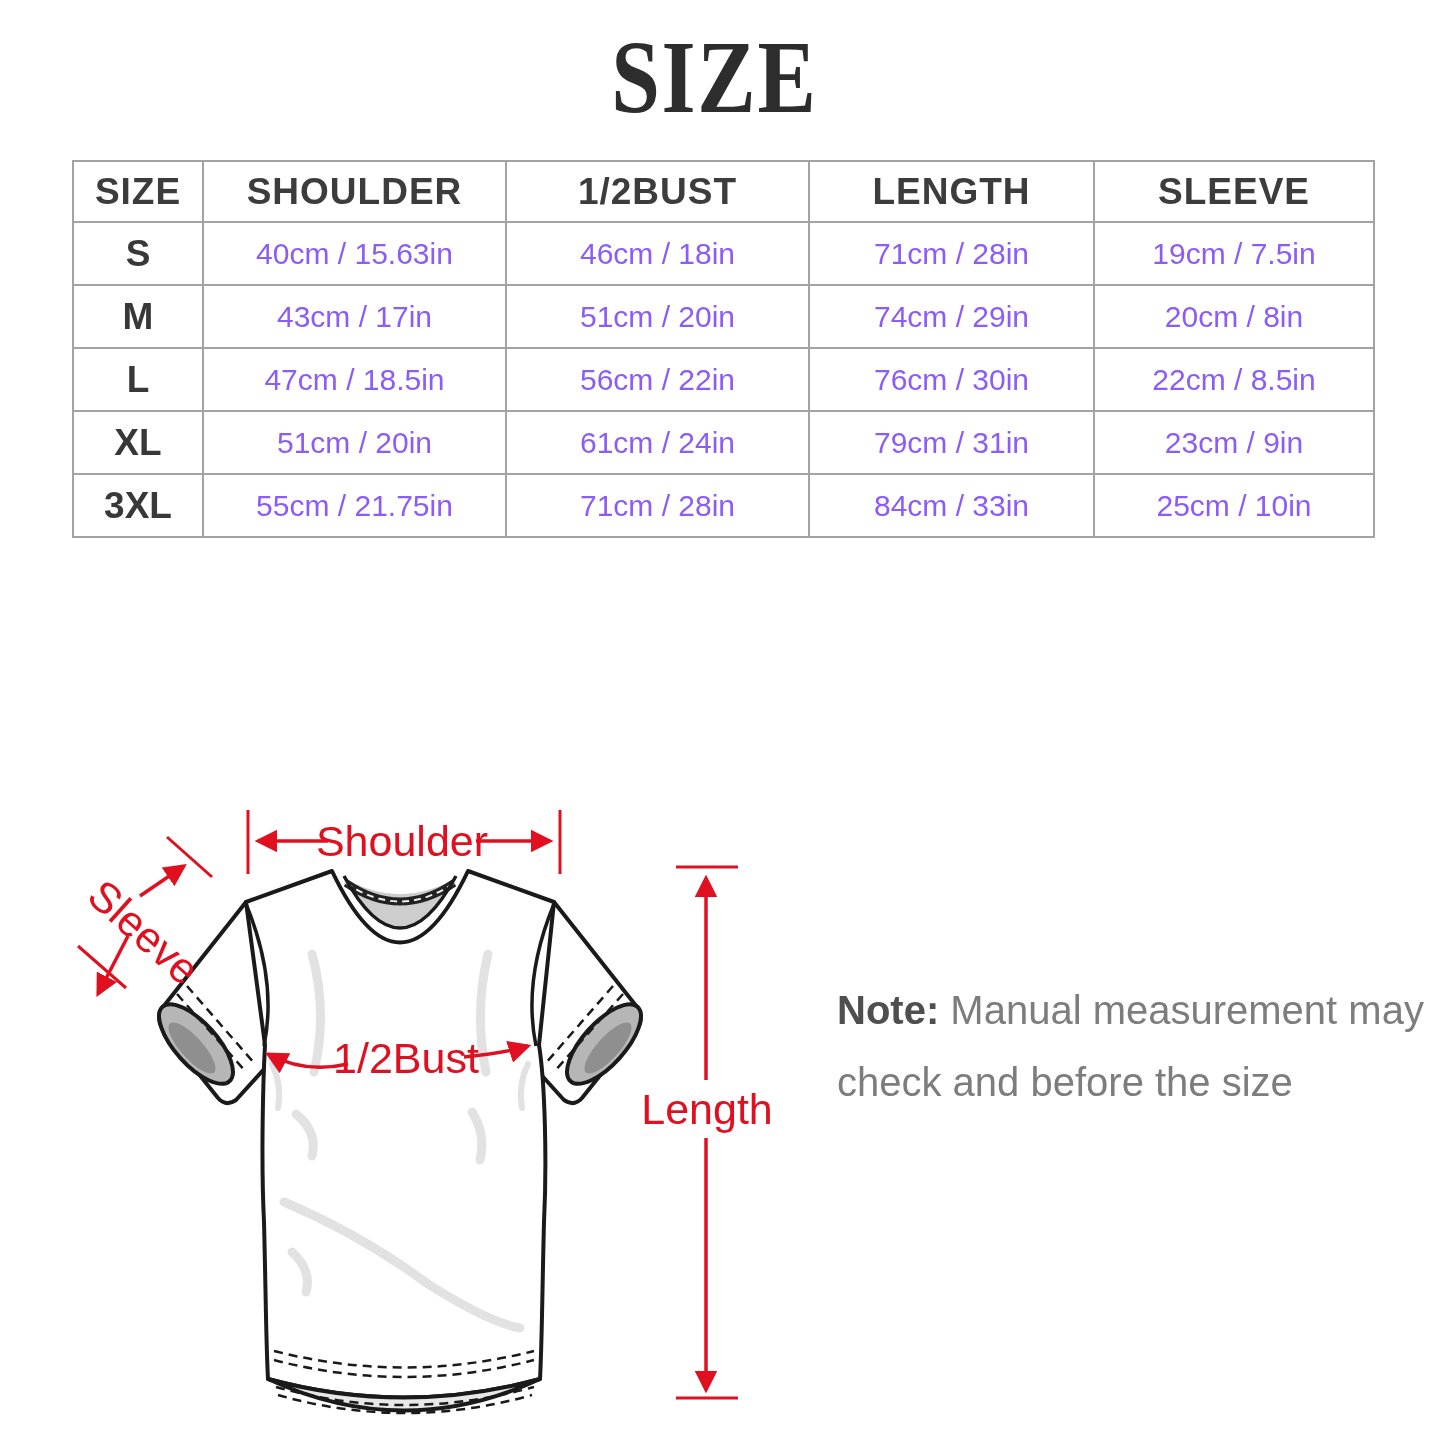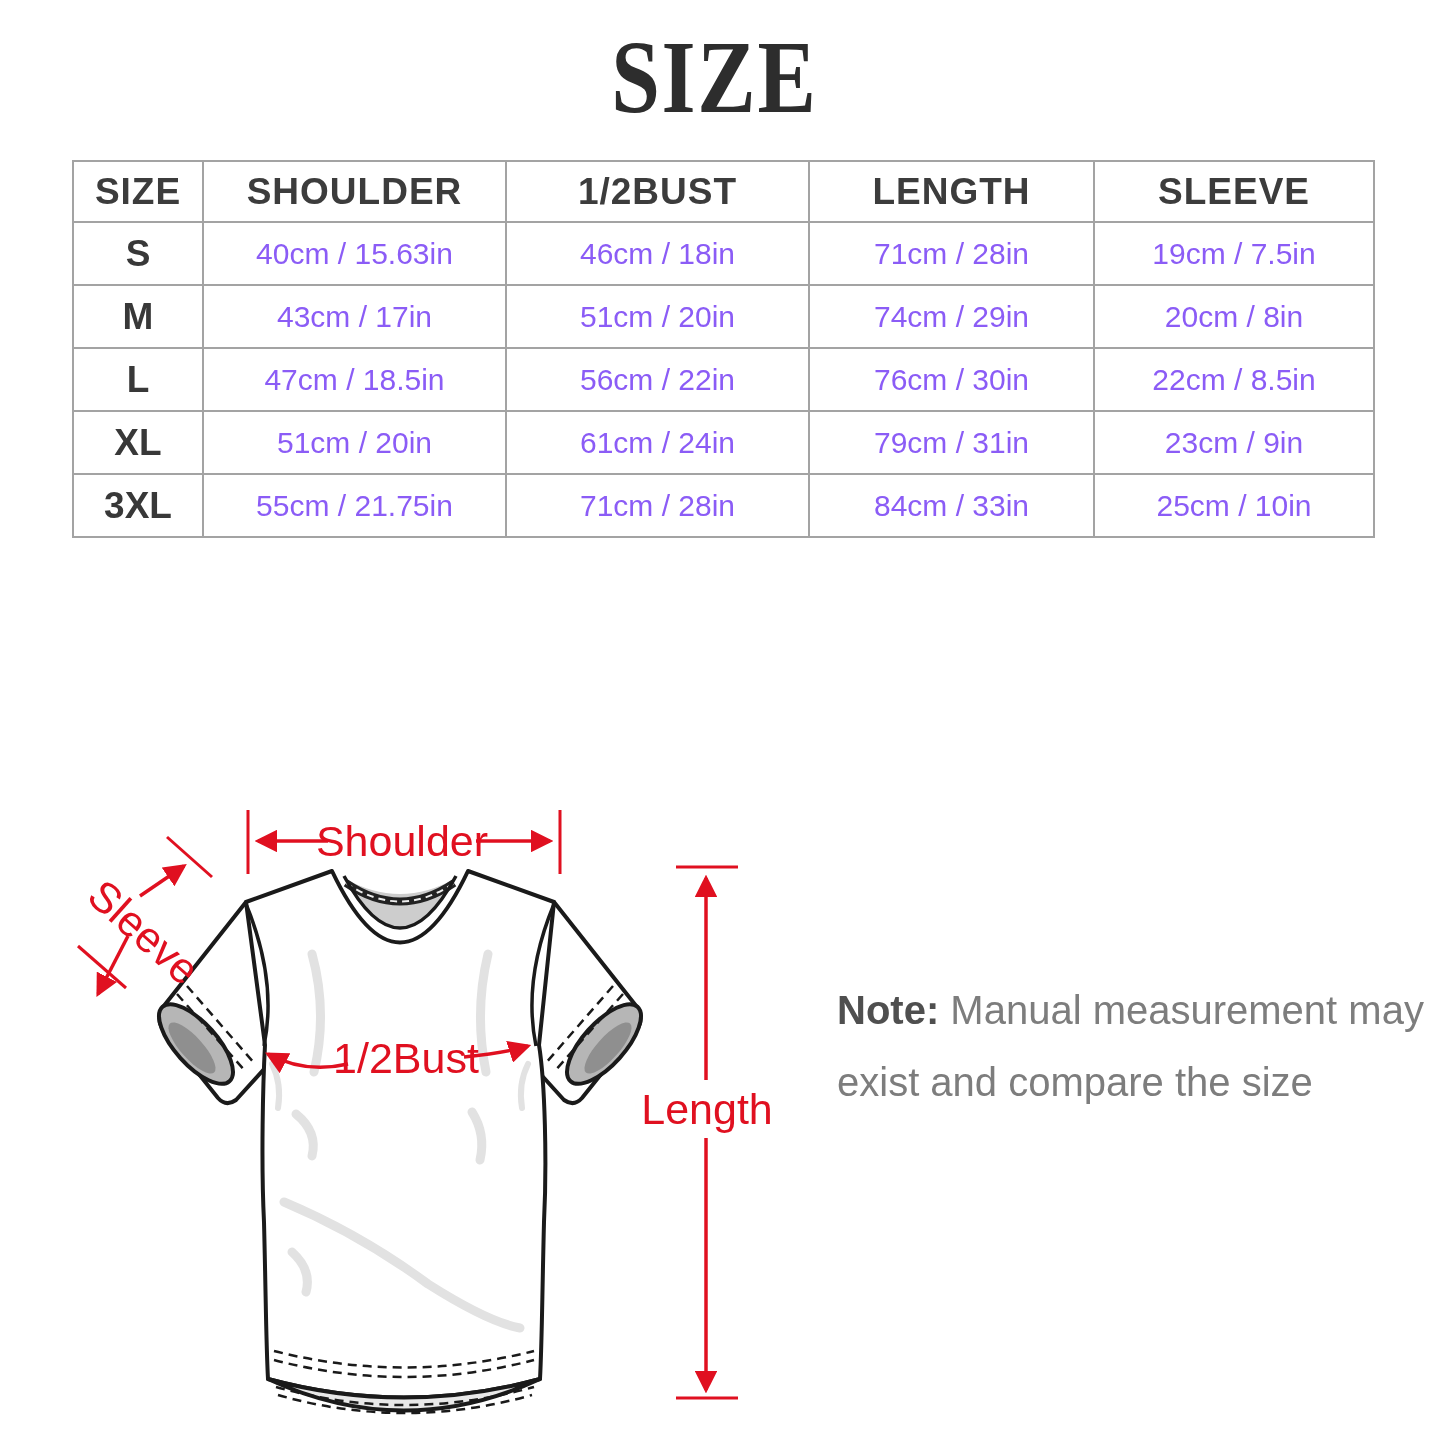--- a/index.html
+++ b/index.html
@@ -181,16 +181,16 @@
         <path class="ann-bar" d="M616,616 L678,616"></path>
       </g>
     </g>
   </svg>
 
   <div class="note">
     <div class="note-line">
       <span class="note-label">Note:</span>
       <span>Manual measurement may</span>
     </div>
-    <div class="note-line">exist and compare the size</div>
+    <div class="note-line">check and before the size</div>
   </div>
 
 </div>
 
 </body></html>

